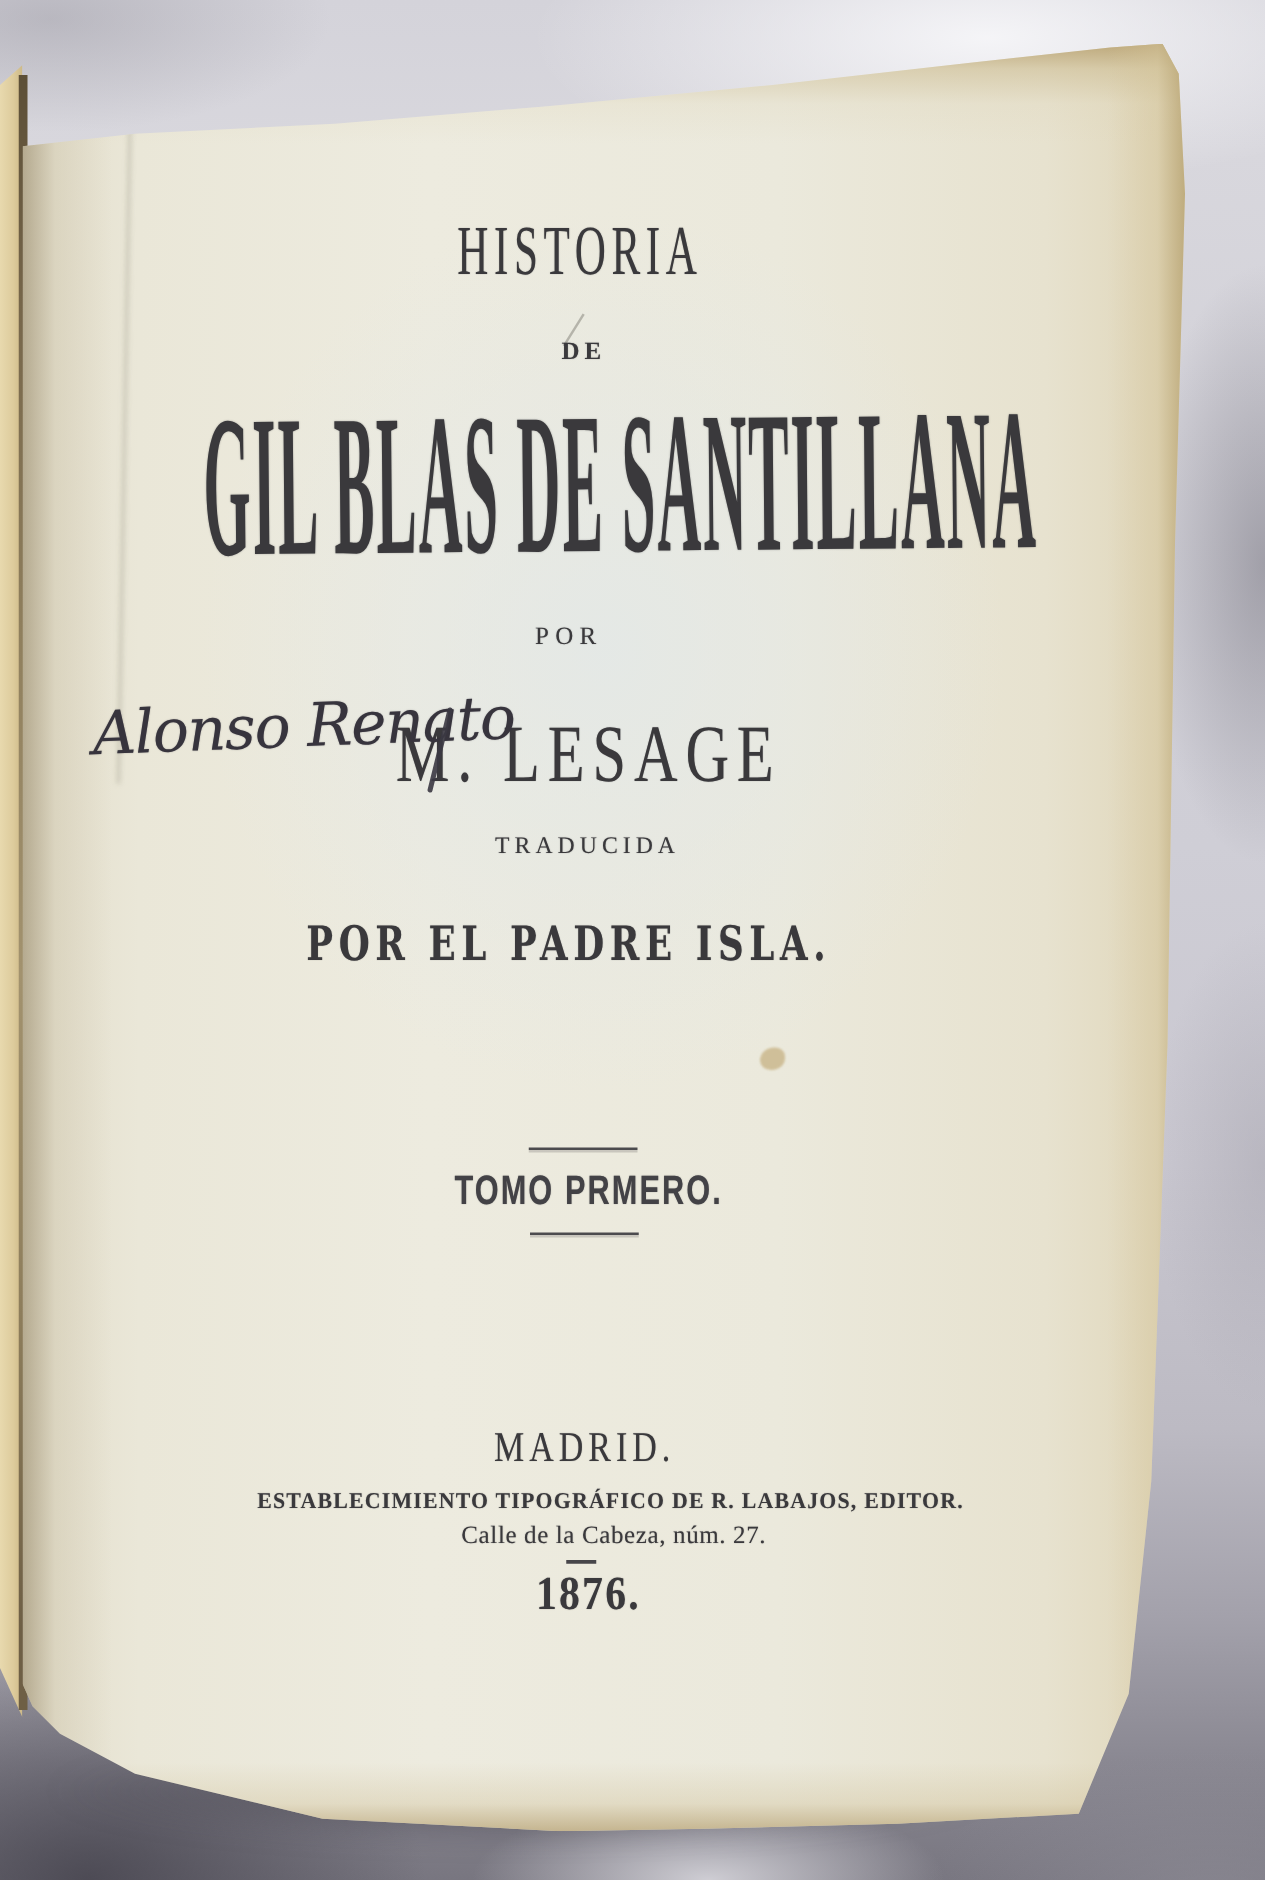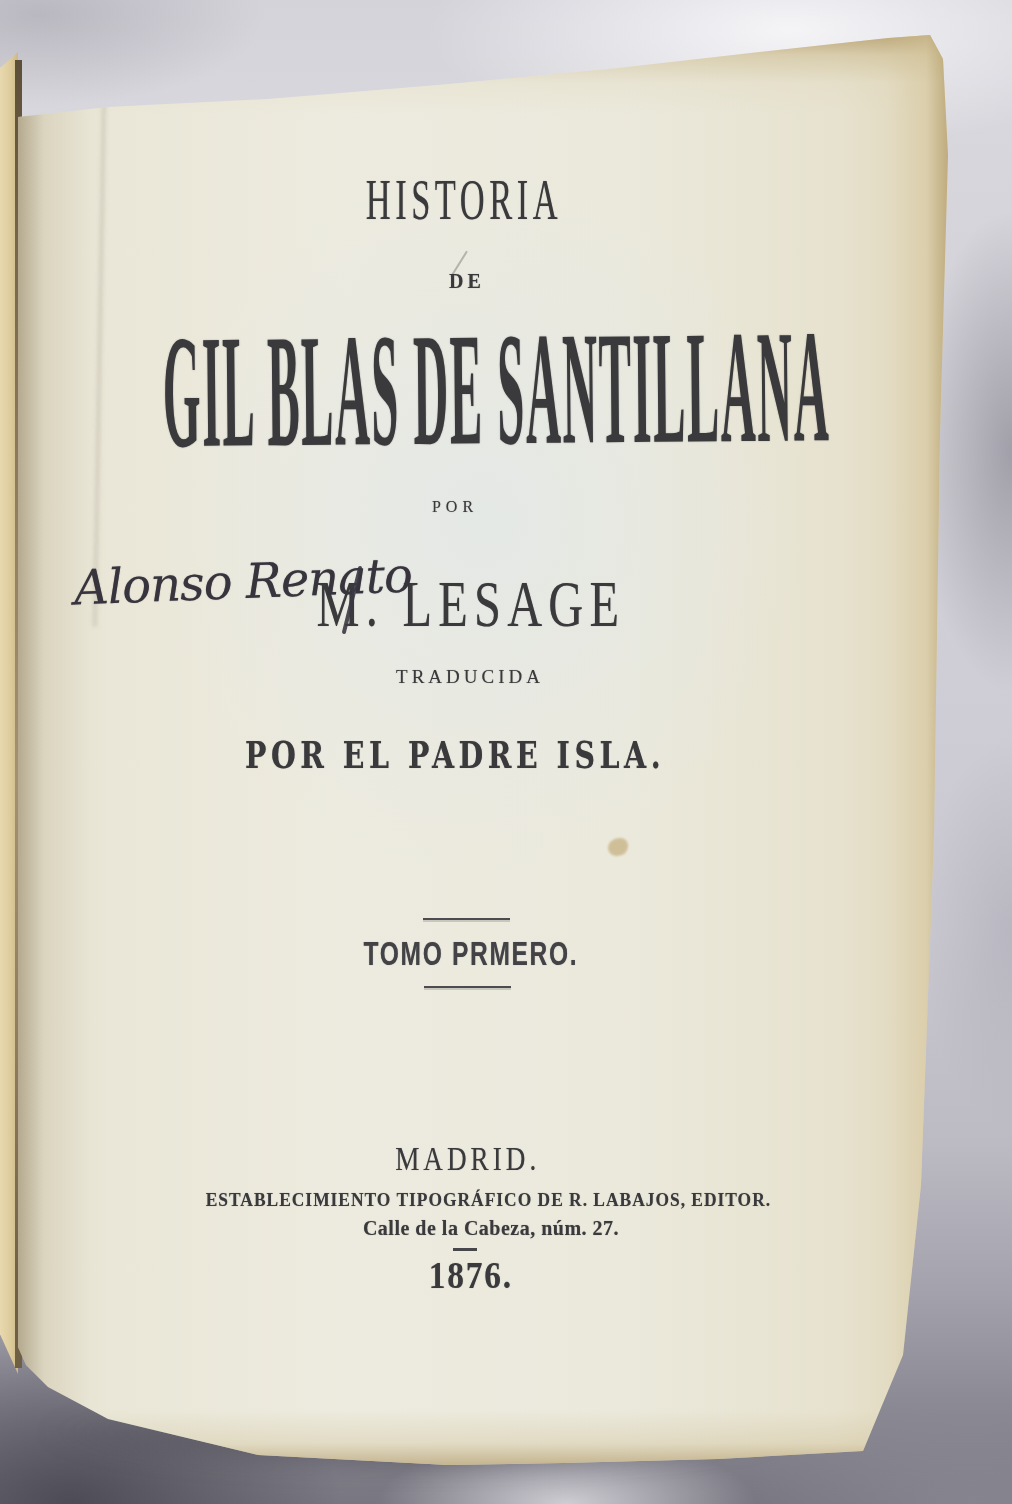--- a/index.html
+++ b/index.html
@@ -64,28 +64,28 @@
     background:rgba(152,150,142,.65);transform:rotate(32deg);}
   
   .cline{position:absolute;width:0;display:flex;justify-content:center;}
   .cline .txt{
     white-space:nowrap;line-height:1;color:var(--ink,#3a393c);
     transform-origin:top center;text-shadow:0 0 1px rgba(58,57,60,.45);
   }
   .series-title .txt{font-size:46px;letter-spacing:6px;transform:scale(.75,1.22);}
   .series-connector .txt{font-size:20px;font-weight:bold;letter-spacing:4px;}
   .main-title .txt{font-size:62px;font-weight:bold;letter-spacing:2px;transform:rotate(-.5deg) scale(.78,2.6);}
-  .byline .txt{font-size:16px;letter-spacing:5px;}
+  .byline .txt{font-size:20px;letter-spacing:5px;}
   .author .txt{font-size:62px;letter-spacing:8px;transform:scale(.78,1.05);}
   .translation .txt{font-size:19px;letter-spacing:4px;text-align:right;}
   .translator .txt{font-family:"DejaVu Serif",serif;font-weight:bold;font-size:38px;letter-spacing:6px;transform:scale(.75,1);}
   .volume .txt{font-family:"Liberation Sans",sans-serif;font-weight:bold;font-size:30px;letter-spacing:2px;transform:scale(.82,1.1);color:#434246;}
   .city .txt{font-size:34px;letter-spacing:5px;transform:scale(.8,1);}
   .publisher .txt{font-size:18px;font-weight:bold;letter-spacing:1px;transform:scale(.97,1);}
-  .address .txt{font-size:20px;font-weight:bold;letter-spacing:.5px;}
+  .address .txt{font-size:20px;font-weight:normal;letter-spacing:.5px;}
   .year .txt{font-size:38px;font-weight:bold;letter-spacing:2px;transform:scale(.88,1);}
   .rule{position:absolute;height:2px;background:#4c4b4e;box-shadow:0 2px 0 rgba(76,75,78,.22);}
   .year-dash{position:absolute;left:435px;top:1213px;width:24px;height:3px;background:#47464a;}
   
   .handwriting{
     position:absolute;left:56px;top:518px;
     font-family:"DejaVu Serif",serif;font-style:italic;font-size:48px;
     letter-spacing:-1px;color:#37343d;transform:rotate(-2.2deg);
     text-shadow:0 0 1px rgba(45,42,52,.5);z-index:5;white-space:nowrap;
   }

